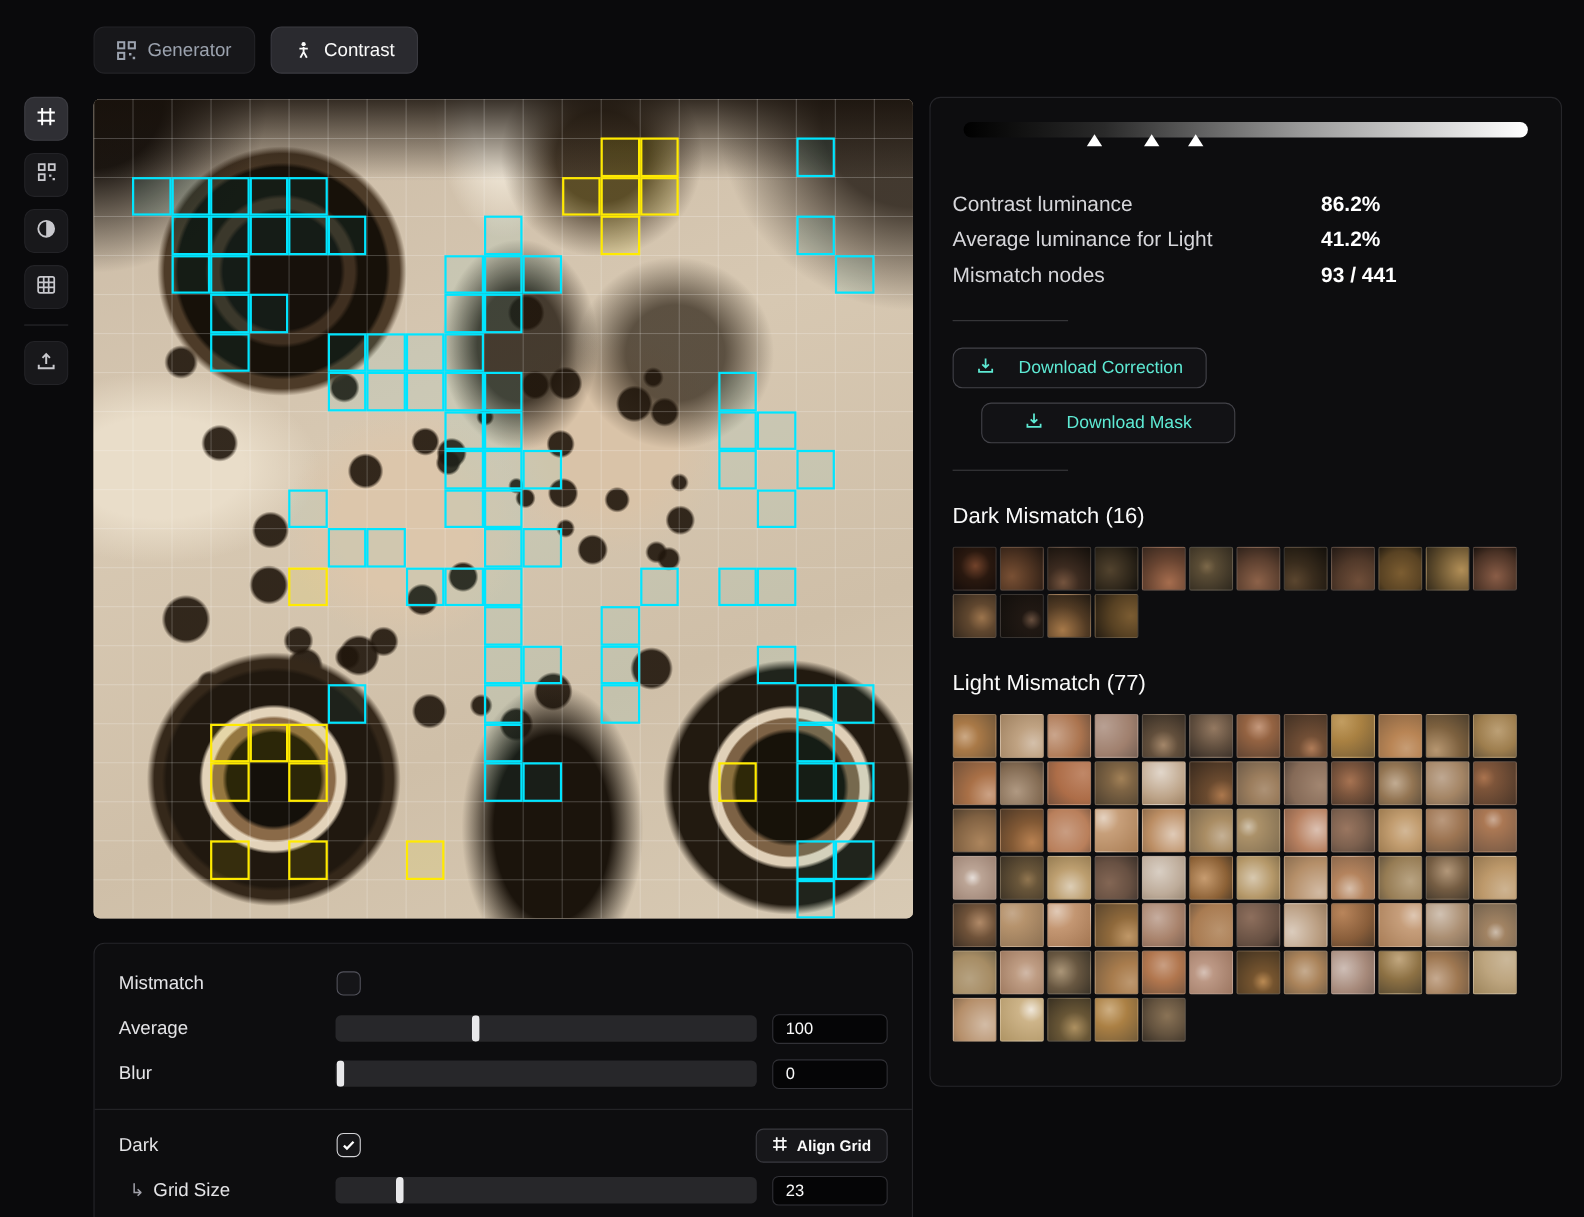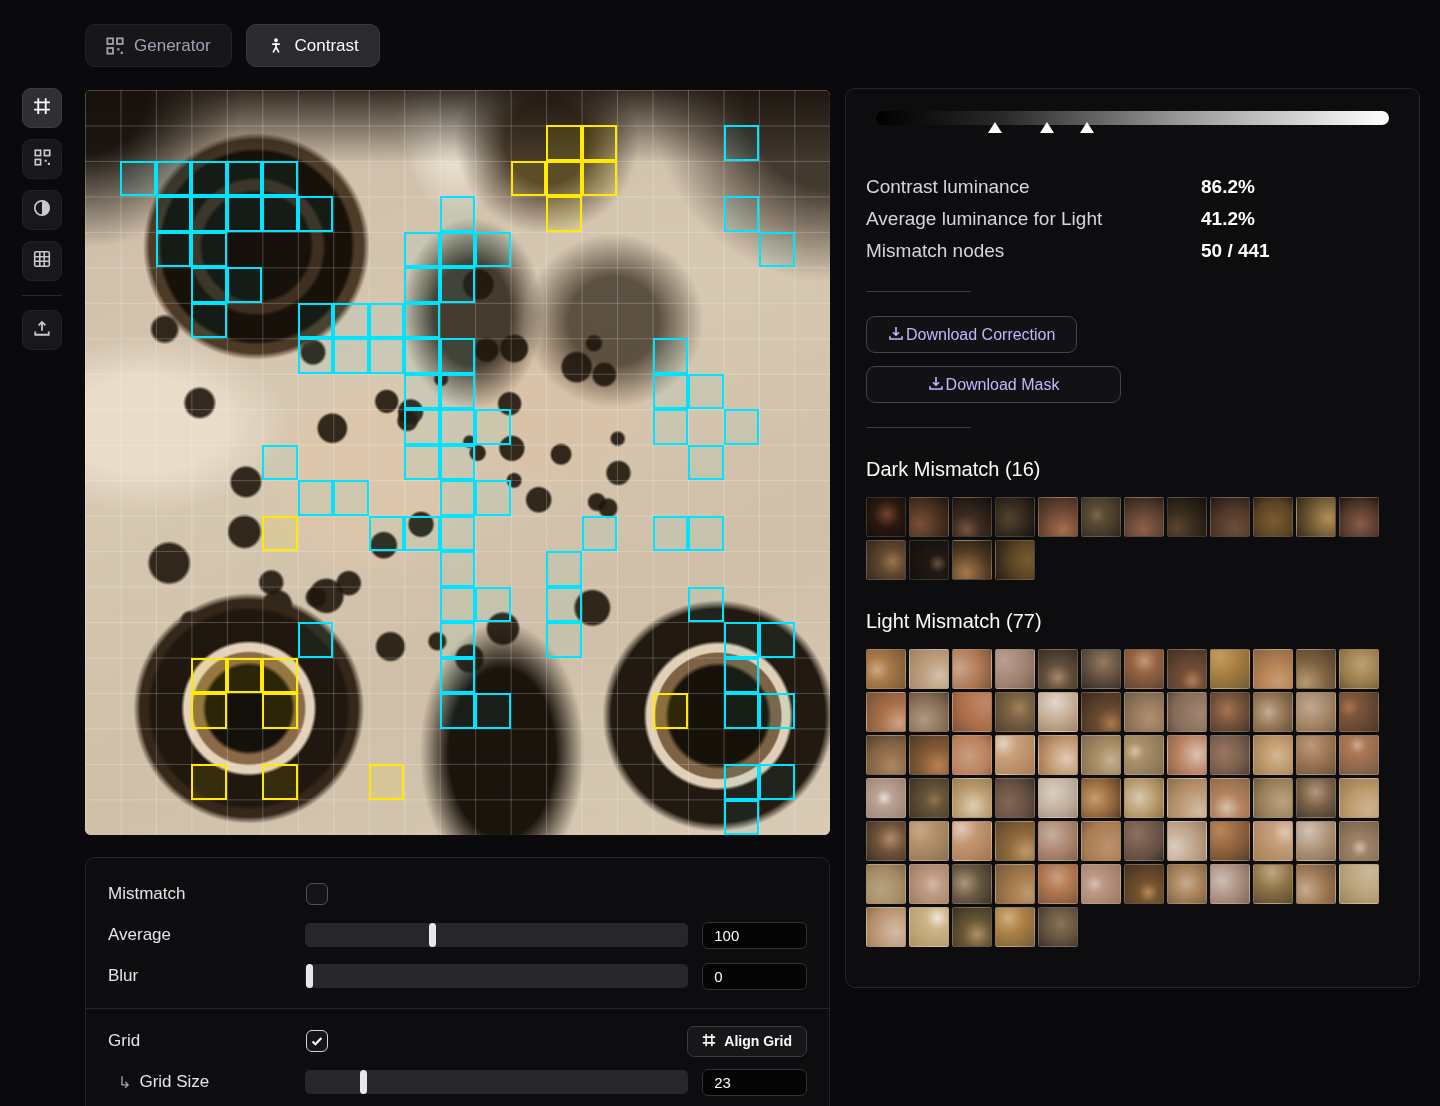--- a/index.html
+++ b/index.html
@@ -63,22 +63,22 @@
   .gradient-bar { position:absolute; left:0; right:0; top:0; height:14px; border-radius:7px;
     background:linear-gradient(90deg,#000 0%,#2a2a2a 25%,#9a9a9a 60%,#ffffff 100%); }
   .marker { position:absolute; top:11px; width:0; height:0; border-left:7px solid transparent;
     border-right:7px solid transparent; border-bottom:11px solid #ffffff; transform:translateX(-7px); cursor:pointer; }
   .stats { margin:30px 0 0 0; }
   .stat-row { display:flex; align-items:center; height:32px; font-size:19px; }
   .stat-label { width:335px; color:#d6d6da; }
   .stat-value { font-weight:bold; color:#ffffff; }
   .hr-short { width:105px; border-top:1px solid #3a3a3e; margin-top:24px; }
   .action-row { display:flex; gap:13px; margin-top:24px; }
-  .action-btn { height:37px; display:flex; align-items:center; gap:2px; padding:12px 21px;
-    border:1px solid #434349; border-radius:9px; background:#121215; color:#c4b5fd;
+  .action-btn { height:37px; display:flex; align-items:center; gap:22px; padding:12px 21px;
+    border:1px solid #434349; border-radius:9px; background:#121215; color:#5eead4;
     font-size:16px; cursor:pointer; white-space:nowrap; }
   .section-title { font-size:20px; color:#fafafa; margin-top:30px; font-weight:500; }
   .thumb-grid { display:flex; flex-wrap:wrap; gap:3px; margin-top:16px; }
   .thumb { width:40px; height:40px; border:1px solid rgba(255,255,255,0.14); border-radius:2px; cursor:pointer; }
 </style>
 </head>
 <body>
 
 <div class="topbar">
   <div class="top-btn inactive">
@@ -262,21 +262,21 @@
   </div>
   <div class="ctl-row">
     <div class="ctl-label">Blur</div>
     <div class="slider">
         <div class="thumb" style="left: calc(1% - 3px);"></div>
       </div>
     <div class="valuebox">0</div>
   </div>
   <div class="ctl-divider"></div>
   <div class="ctl-row">
-    <div class="ctl-label">Grid</div>
+    <div class="ctl-label">Dark</div>
     <div class="checkbox checked">
         <svg width="14" height="14" viewBox="0 0 16 16" fill="none" stroke="#ffffff" stroke-width="2.4">
           <path d="M3 8.5l3.2 3.2L13 4.5"></path>
         </svg>
       </div>
     <div class="align-grid-btn">
       <span>
         <svg width="14" height="14" viewBox="0 0 16 16" fill="none" stroke="currentColor" stroke-width="1.8">
           <path d="M4.7 1v14 M11.3 1v14 M1 4.7h14 M1 11.3h14"></path>
         </svg>
@@ -308,39 +308,39 @@
     <div class="stat-row">
       <div class="stat-label">Contrast luminance</div>
       <div class="stat-value">86.2%</div>
     </div>
     <div class="stat-row">
       <div class="stat-label">Average luminance for Light</div>
       <div class="stat-value">41.2%</div>
     </div>
     <div class="stat-row">
       <div class="stat-label">Mismatch nodes</div>
-      <div class="stat-value">50 / 441</div>
+      <div class="stat-value">93 / 441</div>
     </div>
   </div>
 
   <div class="hr-short"></div>
 
   <div class="action-row">
     <div class="action-btn">
       <span>
         <svg width="16" height="16" viewBox="0 0 16 16" fill="none" stroke="currentColor" stroke-width="1.6">
           <path d="M8 2v8 M5 7.2 8 10.2l3-3"></path>
             <path d="M2 11.2v2.8h12v-2.8"></path>
         </svg>
       </span>
       <span>Download Correction</span>
     </div>
   </div>
   <div class="action-row" style="margin-top:13px;">
-    <div class="action-btn" style="width:255px; justify-content:center;">
+    <div class="action-btn" style="width:231px; justify-content:center;margin-left:26px;">
       <span>
         <svg width="16" height="16" viewBox="0 0 16 16" fill="none" stroke="currentColor" stroke-width="1.6">
           <path d="M8 2v8 M5 7.2 8 10.2l3-3"></path>
             <path d="M2 11.2v2.8h12v-2.8"></path>
         </svg>
       </span>
       <span>Download Mask</span>
     </div>
   </div>
 

